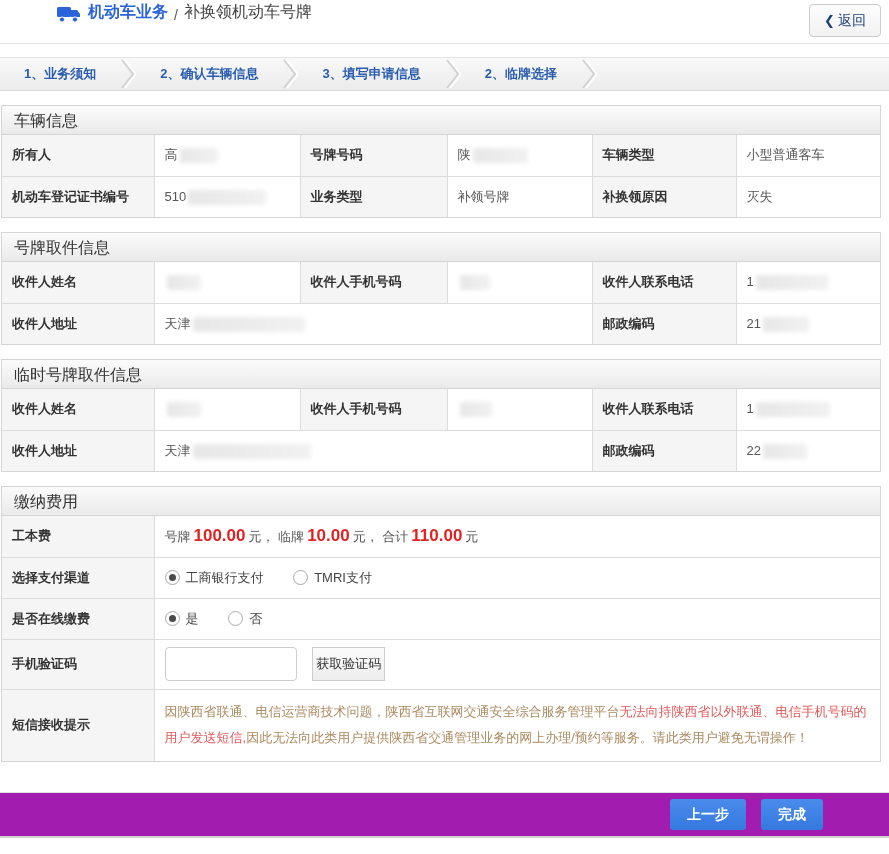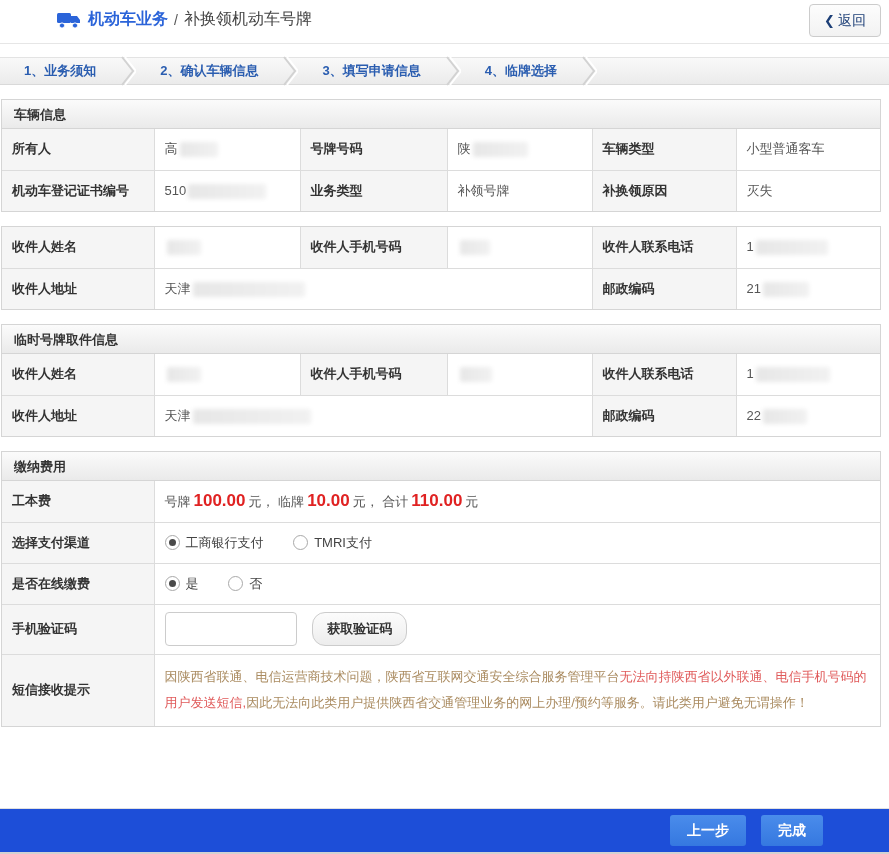--- a/index.html
+++ b/index.html
@@ -1,45 +1,45 @@
 <!DOCTYPE html>
 <html><head>
 <meta charset="utf-8">
 <style>
   * { margin:0; padding:0; box-sizing:border-box; }
   html,body { width:889px; height:854px; overflow:hidden; background:#fff;
     font-family:"Liberation Sans","DejaVu Sans",sans-serif; font-size:13px; color:#333; }
 
   
   .top-header { position:relative; height:44px; background:#fff; border-bottom:1px solid #e6e6e6; }
-  .brand { position:absolute; left:10px; top:9px; display:flex; align-items:center;padding-left:47px; }
+  .brand { position:absolute; left:10px; top:2px; display:flex; align-items:flex-end;padding-left:47px; }
   .truck-icon { width:24px; height:18px; margin-right:7px; }
   .brand-title { font-size:16px; font-weight:bold; color:#2b64d9; }
   .brand-sep { margin:0 6px; color:#555; font-size:14px; }
   .brand-sub { font-size:16px; color:#444; }
   .back-btn { position:absolute; right:8px; top:4px; height:33px; padding:0 14px;
     background:linear-gradient(#fdfdfd,#f2f2f2); border:1px solid #ccc; border-radius:4px;
     font-size:14px; color:#1d3f77; display:flex; align-items:center; cursor:pointer; }
   .back-chevron { font-weight:bold; margin-right:3px; font-size:13px; }
 
   
-  .step-bar { margin-top:13px; height:28px; background:linear-gradient(#f9f9f9,#ebebeb);
+  .step-bar { margin-top:13px; height:34px; background:linear-gradient(#f9f9f9,#ebebeb);
     border-top:1px solid #e3e3e3; border-bottom:1px solid #d9d9d9;
     display:flex; align-items:stretch; }
   .step { display:flex; align-items:center; padding:0 24px; color:#2a5db0;
     font-weight:bold; font-size:13px; cursor:pointer; }
   .step-sep { align-self:center; }
   .step.active { color:#fff; background:linear-gradient(#3f86e8,#2471dd); padding:0 30px 0 34px;
     clip-path:polygon(0 0, calc(100% - 16px) 0, 100% 50%, calc(100% - 16px) 100%, 0 100%, 16px 50%); }
 
   
   .section { width:880px; margin:14px 0 0 1px; border:1px solid #d5d5d5; }
   .section-header { height:29px; line-height:29px; padding-left:12px;
     background:linear-gradient(#fbfbfb,#eaeaea); border-bottom:1px solid #d5d5d5;
-    font-weight:bold; color:#333; font-size:13px; }
+    font-weight:normal; color:#333; font-size:16px; }
   table.info { width:100%; border-collapse:collapse; table-layout:fixed; }
   table.info td { border:1px solid #dcdcdc; height:41px; padding:0 10px; font-size:13px; }
   table.info tr td:first-child { border-left:none; }
   table.info tr td:last-child { border-right:none; }
   table.info tr:first-child td { border-top:none; }
   table.info tr:last-child td { border-bottom:none; }
   td.lbl { background:#f5f5f5; text-align:left; font-weight:bold; color:#333; }
   td.val { background:#fff; color:#555; }
 
   .blur { display:inline-block; height:15px; border-radius:2px; vertical-align:middle;
@@ -50,31 +50,31 @@
   .fee-txt { color:#555; }
 
   .radio { display:inline-block; width:15px; height:15px; border:1px solid #a9a9a9;
     border-radius:50%; background:#fff; vertical-align:-3px; margin-right:6px; position:relative; }
   .radio.checked::after { content:""; position:absolute; left:3px; top:3px; width:7px; height:7px;
     border-radius:50%; background:#4a4a4a; }
   .radio-opt { margin-right:26px; color:#444; cursor:pointer; }
 
   .code-input { width:132px; height:34px; border:1px solid #ccc; border-radius:4px;
     padding:0 8px; font-size:13px; outline:none; }
-  .code-btn { height:34px; margin-left:12px; padding:0 14px;
-    background:linear-gradient(#fcfcfc,#ededed); border:1px solid #ccc; border-radius:13px;
-    font-size:13px; font-weight:bold; color:#333; cursor:pointer; }
+  .code-btn { height:34px; margin-left:12px; padding:0 3px;
+    background:linear-gradient(#fcfcfc,#ededed); border:1px solid #ccc; border-radius:0;
+    font-size:13px; font-weight:normal; color:#333; cursor:pointer; }
 
   .notice { line-height:26px; padding:10px 12px 10px 4px; }
   .notice .brown { color:#aa8b60;text-align:center; }
   .notice .red { color:#e05a5a; }
 
   
-  .footer { position:absolute; left:0; right:0; bottom:0; height:46px;
-    background:#1d4ed8; border-top:1px solid #e0e0e0; border-bottom:2px solid #d2d2d2;
+  .footer { position:absolute; left:0; right:0; bottom:16px; height:46px;
+    background:#a21caf; border-top:1px solid #e0e0e0; border-bottom:2px solid #d2d2d2;
     display:flex; align-items:center; justify-content:flex-end; padding-right:66px; }
   .footer-btn { height:31px; padding:0 17px; margin-left:15px; border:none; border-radius:3px;
     background:linear-gradient(#4a8ceb,#3578e0); color:#fff; font-size:14px; font-weight:bold;
     cursor:pointer; font-family:inherit; }
 </style>
 </head>
 <body>
 
 <div class="top-header">
   <div class="brand">
@@ -103,21 +103,21 @@
   <div class="step">2、确认车辆信息</div>
   <svg class="step-sep" width="16" height="30">
       <polyline points="2,1 13,15 2,29" fill="none" stroke="#d2d2d2" stroke-width="2"></polyline>
       <polyline points="5,1 16,15 5,29" fill="none" stroke="#ffffff" stroke-width="2"></polyline>
     </svg>
   <div class="step">3、填写申请信息</div>
   <svg class="step-sep" width="16" height="30">
       <polyline points="2,1 13,15 2,29" fill="none" stroke="#d2d2d2" stroke-width="2"></polyline>
       <polyline points="5,1 16,15 5,29" fill="none" stroke="#ffffff" stroke-width="2"></polyline>
     </svg>
-  <div class="step">4、临牌选择</div>
+  <div class="step">2、临牌选择</div>
   <svg class="step-sep" width="16" height="30">
       <polyline points="2,1 13,15 2,29" fill="none" stroke="#d2d2d2" stroke-width="2"></polyline>
       <polyline points="5,1 16,15 5,29" fill="none" stroke="#ffffff" stroke-width="2"></polyline>
     </svg>
 </div>
 
 <div class="section">
   <div class="section-header">车辆信息</div>
   <table class="info">
     <colgroup>
@@ -143,20 +143,21 @@
       <td class="lbl">业务类型</td>
       <td class="val">补领号牌</td>
       <td class="lbl">补换领原因</td>
       <td class="val">灭失</td>
     </tr>
   </tbody>
     </table>
 </div>
 
 <div class="section">
+  <div class="section-header">号牌取件信息</div>
   <table class="info">
     <colgroup>
         <col style="width:152px">
         <col style="width:146px">
         <col style="width:147px">
         <col style="width:145px">
         <col style="width:144px">
         <col>
       </colgroup>
     <tbody>

